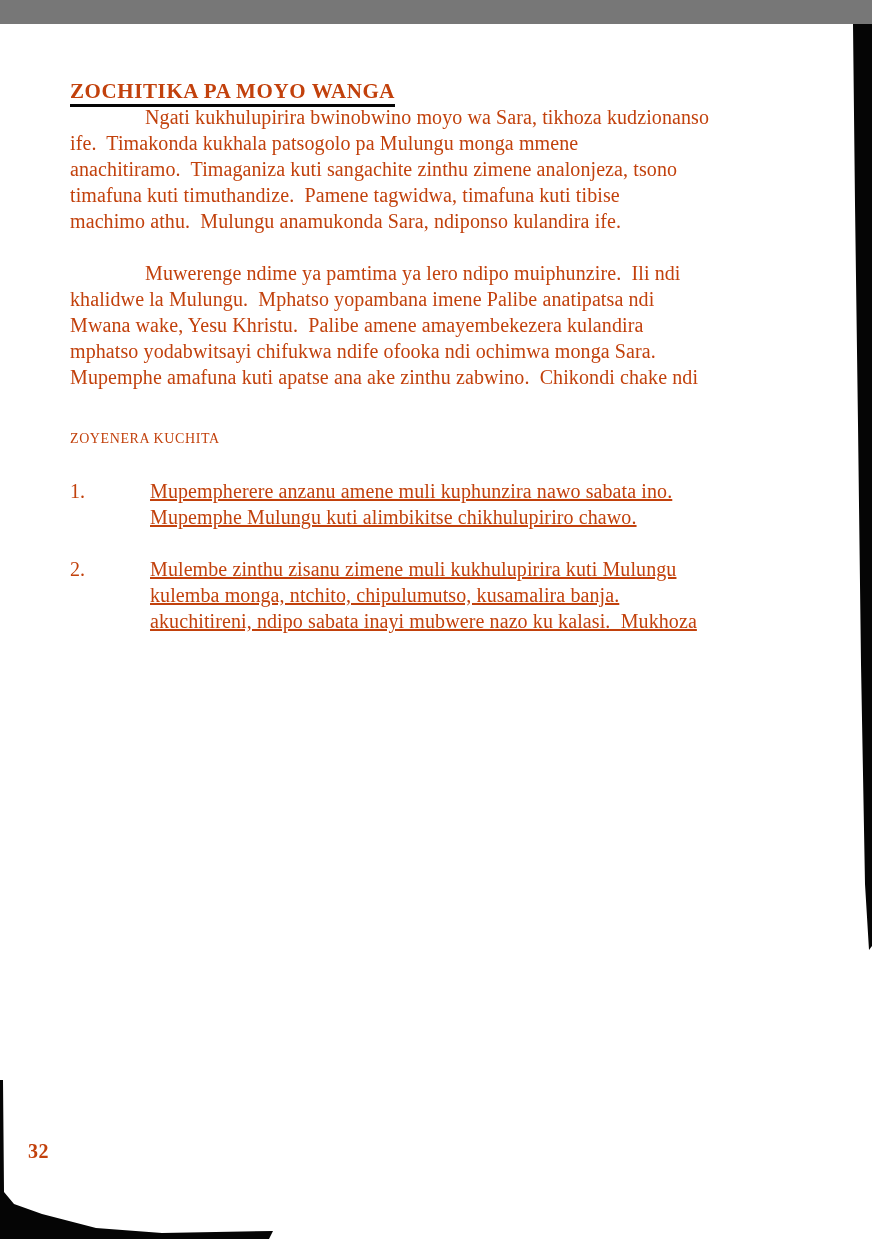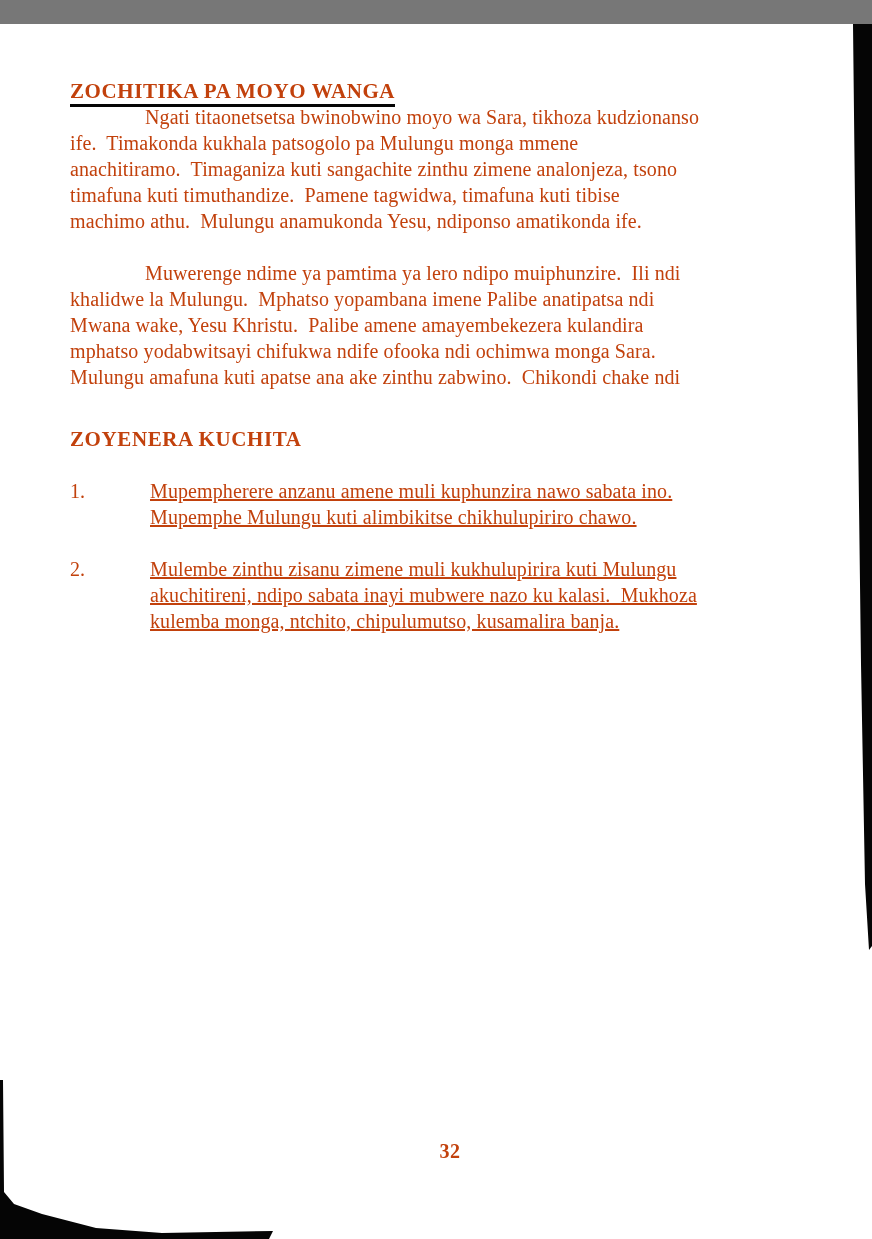--- a/index.html
+++ b/index.html
@@ -41,23 +41,23 @@
   }
   h1.sec-heading span {
     border-bottom: 3px solid #050505;
     padding-bottom: 1px;
   }
   .para-2 {
     margin-top: 26px;
   }
   h2.sec-heading2 {
     margin: 36px 0 0 0;
-    font-size: 21px;
+    font-size: 14px;
     line-height: 26px;
-    font-weight: bold;
+    font-weight: normal;
     letter-spacing: 0.6px;
   }
   .list-item {
     display: flex;
     margin-top: 26px;
   }
   .list-num {
     width: 80px;
     flex: 0 0 80px;
     font-size: 20px;
@@ -65,21 +65,21 @@
   }
   .list-lines {
     flex: 1 1 auto;
     text-decoration: underline;
   }
   .page-number {
     position: absolute;
     left: 0;
     right: 0;
     top: 1116px;
-    text-align: center;
+    text-align: left;
     font-size: 20px;
     font-weight: bold;
     letter-spacing: 0.5px;
     padding-left: 28px;
   }
   svg.artifacts {
     position: absolute;
     left: 0;
     top: 0;
     pointer-events: none;
@@ -88,51 +88,51 @@
 </head>
 <body>
 
 <div class="page">
 
   <div class="content">
 
     <h1 class="sec-heading"><span>ZOCHITIKA PA MOYO WANGA</span></h1>
 
     <div class="para para-1">
-      <div class="line indent">Ngati titaonetsetsa bwinobwino moyo wa Sara, tikhoza kudzionanso</div>
+      <div class="line indent">Ngati kukhulupirira bwinobwino moyo wa Sara, tikhoza kudzionanso</div>
       <div class="line">ife.  Timakonda kukhala patsogolo pa Mulungu monga mmene</div>
       <div class="line">anachitiramo.  Timaganiza kuti sangachite zinthu zimene analonjeza, tsono</div>
       <div class="line">timafuna kuti timuthandize.  Pamene tagwidwa, timafuna kuti tibise</div>
-      <div class="line">machimo athu.  Mulungu anamukonda Yesu, ndiponso amatikonda ife.</div>
+      <div class="line">machimo athu.  Mulungu anamukonda Sara, ndiponso kulandira ife.</div>
     </div>
 
     <div class="para para-2">
       <div class="line indent">Muwerenge ndime ya pamtima ya lero ndipo muiphunzire.  Ili ndi</div>
       <div class="line">khalidwe la Mulungu.  Mphatso yopambana imene Palibe anatipatsa ndi</div>
       <div class="line">Mwana wake, Yesu Khristu.  Palibe amene amayembekezera kulandira</div>
       <div class="line">mphatso yodabwitsayi chifukwa ndife ofooka ndi ochimwa monga Sara.</div>
-      <div class="line">Mulungu amafuna kuti apatse ana ake zinthu zabwino.  Chikondi chake ndi</div>
+      <div class="line">Mupemphe amafuna kuti apatse ana ake zinthu zabwino.  Chikondi chake ndi</div>
     </div>
 
     <h2 class="sec-heading2">ZOYENERA KUCHITA</h2>
 
     <div class="list-item">
       <div class="list-num">1.</div>
       <div class="list-lines">
         <div class="line">Mupempherere anzanu amene muli kuphunzira nawo sabata ino.</div>
         <div class="line">Mupemphe Mulungu kuti alimbikitse chikhulupiriro chawo.</div>
       </div>
     </div>
 
     <div class="list-item">
       <div class="list-num">2.</div>
       <div class="list-lines">
         <div class="line">Mulembe zinthu zisanu zimene muli kukhulupirira kuti Mulungu</div>
+        <div class="line">kulemba monga, ntchito, chipulumutso, kusamalira banja.</div>
         <div class="line">akuchitireni, ndipo sabata inayi mubwere nazo ku kalasi.  Mukhoza</div>
-        <div class="line">kulemba monga, ntchito, chipulumutso, kusamalira banja.</div>
       </div>
     </div>
 
   </div>
 
   <div class="page-number">32</div>
 
   <svg class="artifacts" width="872" height="1239" viewBox="0 0 872 1239">
 
     <path d="M853,0 L872,0 L872,922 L869,926 L865,860 L861,640 L858,400 L855,180 Z" fill="#050505"></path>

